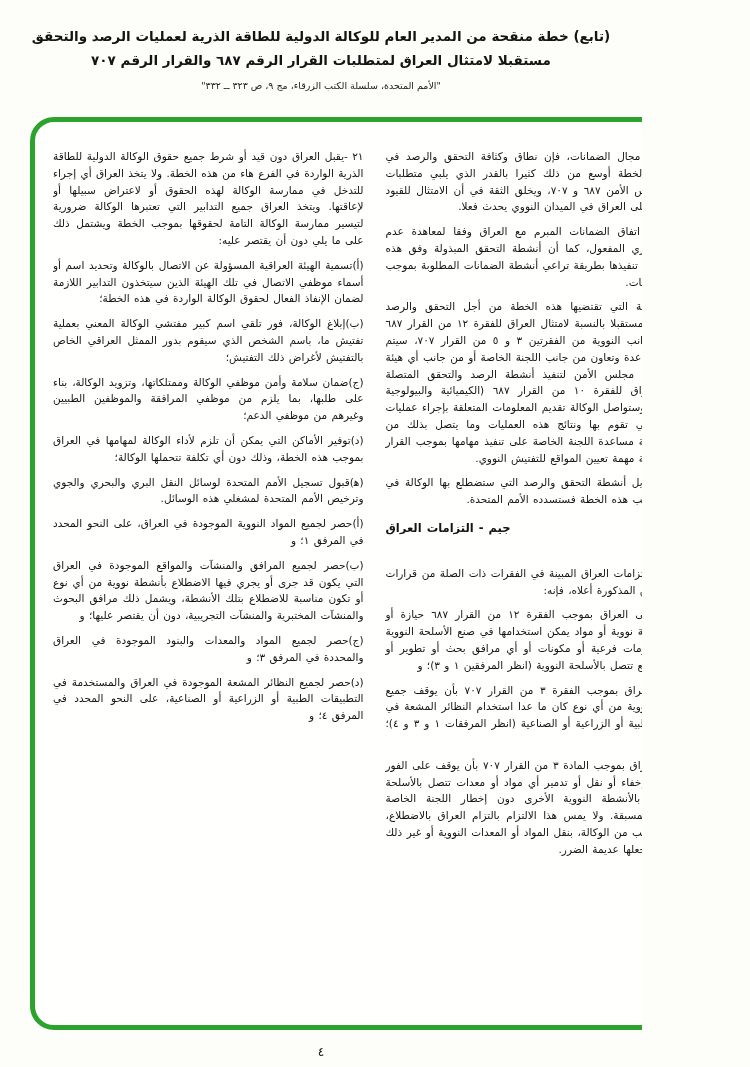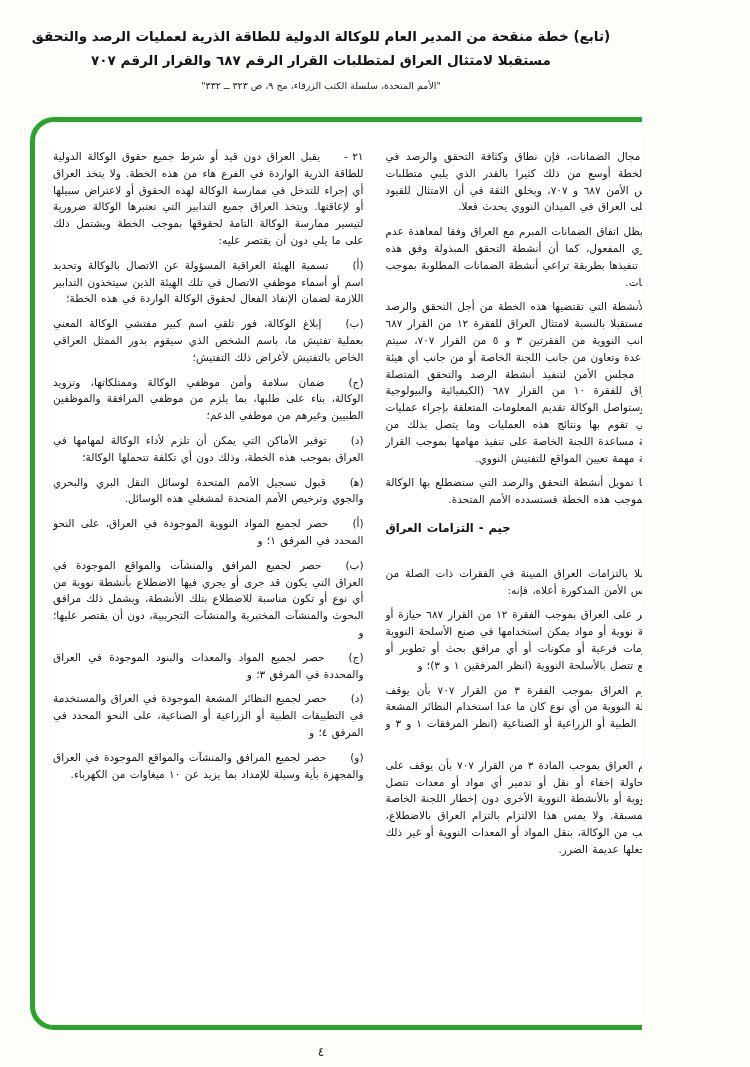--- a/index.html
+++ b/index.html
@@ -46,21 +46,21 @@
 
   
   .para {
     direction: rtl;
     text-align: justify;
     font-size: 10.5px;
     line-height: 16.8px;
     margin-bottom: 8px;
     word-spacing: 1px;
   }
-  .para .label { display: inline-block; margin-left: 24px; } 
+  .para .label { display: inline-block; } 
   .para.heading {
     font-weight: bold;
     font-size: 11.5px;
     margin: 12px 0 28px 0;
     text-align: left;
   }
 
   
   .page-footer {
     position: absolute;
@@ -98,21 +98,20 @@
           <div class="para"><span class="label">٢١ -</span>يقبل العراق دون قيد أو شرط جميع حقوق الوكالة الدولية للطاقة الذرية الواردة في الفرع هاء من هذه الخطة. ولا يتخذ العراق أي إجراء للتدخل في ممارسة الوكالة لهذه الحقوق أو لاعتراض سبيلها أو لإعاقتها. ويتخذ العراق جميع التدابير التي تعتبرها الوكالة ضرورية لتيسير ممارسة الوكالة التامة لحقوقها بموجب الخطة ويشتمل ذلك على ما يلي دون أن يقتصر عليه:</div>
           <div class="para"><span class="label">(أ)</span>تسمية الهيئة العراقية المسؤولة عن الاتصال بالوكالة وتحديد اسم أو أسماء موظفي الاتصال في تلك الهيئة الذين سيتخذون التدابير اللازمة لضمان الإنفاذ الفعال لحقوق الوكالة الواردة في هذه الخطة؛</div>
           <div class="para"><span class="label">(ب)</span>إبلاغ الوكالة، فور تلقي اسم كبير مفتشي الوكالة المعني بعملية تفتيش ما، باسم الشخص الذي سيقوم بدور الممثل العراقي الخاص بالتفتيش لأغراض ذلك التفتيش؛</div>
           <div class="para"><span class="label">(ج)</span>ضمان سلامة وأمن موظفي الوكالة وممتلكاتها، وتزويد الوكالة، بناء على طلبها، بما يلزم من موظفي المرافقة والموظفين الطبيين وغيرهم من موظفي الدعم؛</div>
           <div class="para"><span class="label">(د)</span>توفير الأماكن التي يمكن أن تلزم لأداء الوكالة لمهامها في العراق بموجب هذه الخطة، وذلك دون أي تكلفة تتحملها الوكالة؛</div>
           <div class="para"><span class="label">(ﻫ)</span>قبول تسجيل الأمم المتحدة لوسائل النقل البري والبحري والجوي وترخيص الأمم المتحدة لمشغلي هذه الوسائل.</div>
           <div class="para"><span class="label">(أ)</span>حصر لجميع المواد النووية الموجودة في العراق، على النحو المحدد في المرفق ١؛ و</div>
           <div class="para"><span class="label">(ب)</span>حصر لجميع المرافق والمنشآت والمواقع الموجودة في العراق التي يكون قد جرى أو يجري فيها الاضطلاع بأنشطة نووية من أي نوع أو تكون مناسبة للاضطلاع بتلك الأنشطة، ويشمل ذلك مرافق البحوث والمنشآت المختبرية والمنشآت التجريبية، دون أن يقتصر عليها؛ و</div>
           <div class="para"><span class="label">(ج)</span>حصر لجميع المواد والمعدات والبنود الموجودة في العراق والمحددة في المرفق ٣؛ و</div>
           <div class="para"><span class="label">(د)</span>حصر لجميع النظائر المشعة الموجودة في العراق والمستخدمة في التطبيقات الطبية أو الزراعية أو الصناعية، على النحو المحدد في المرفق ٤؛ و</div>
-          <div class="para"><span class="label">(و)</span>حصر لجميع المرافق والمنشآت والمواقع الموجودة في العراق والمجهزة بأية وسيلة للإمداد بما يزيد عن ١٠ ميغاوات من الكهرباء.</div>
         </div>
     </div>
   </div>
 
   <footer class="page-footer">
     <span>٤</span>
   </footer>
 
 </div>
 

